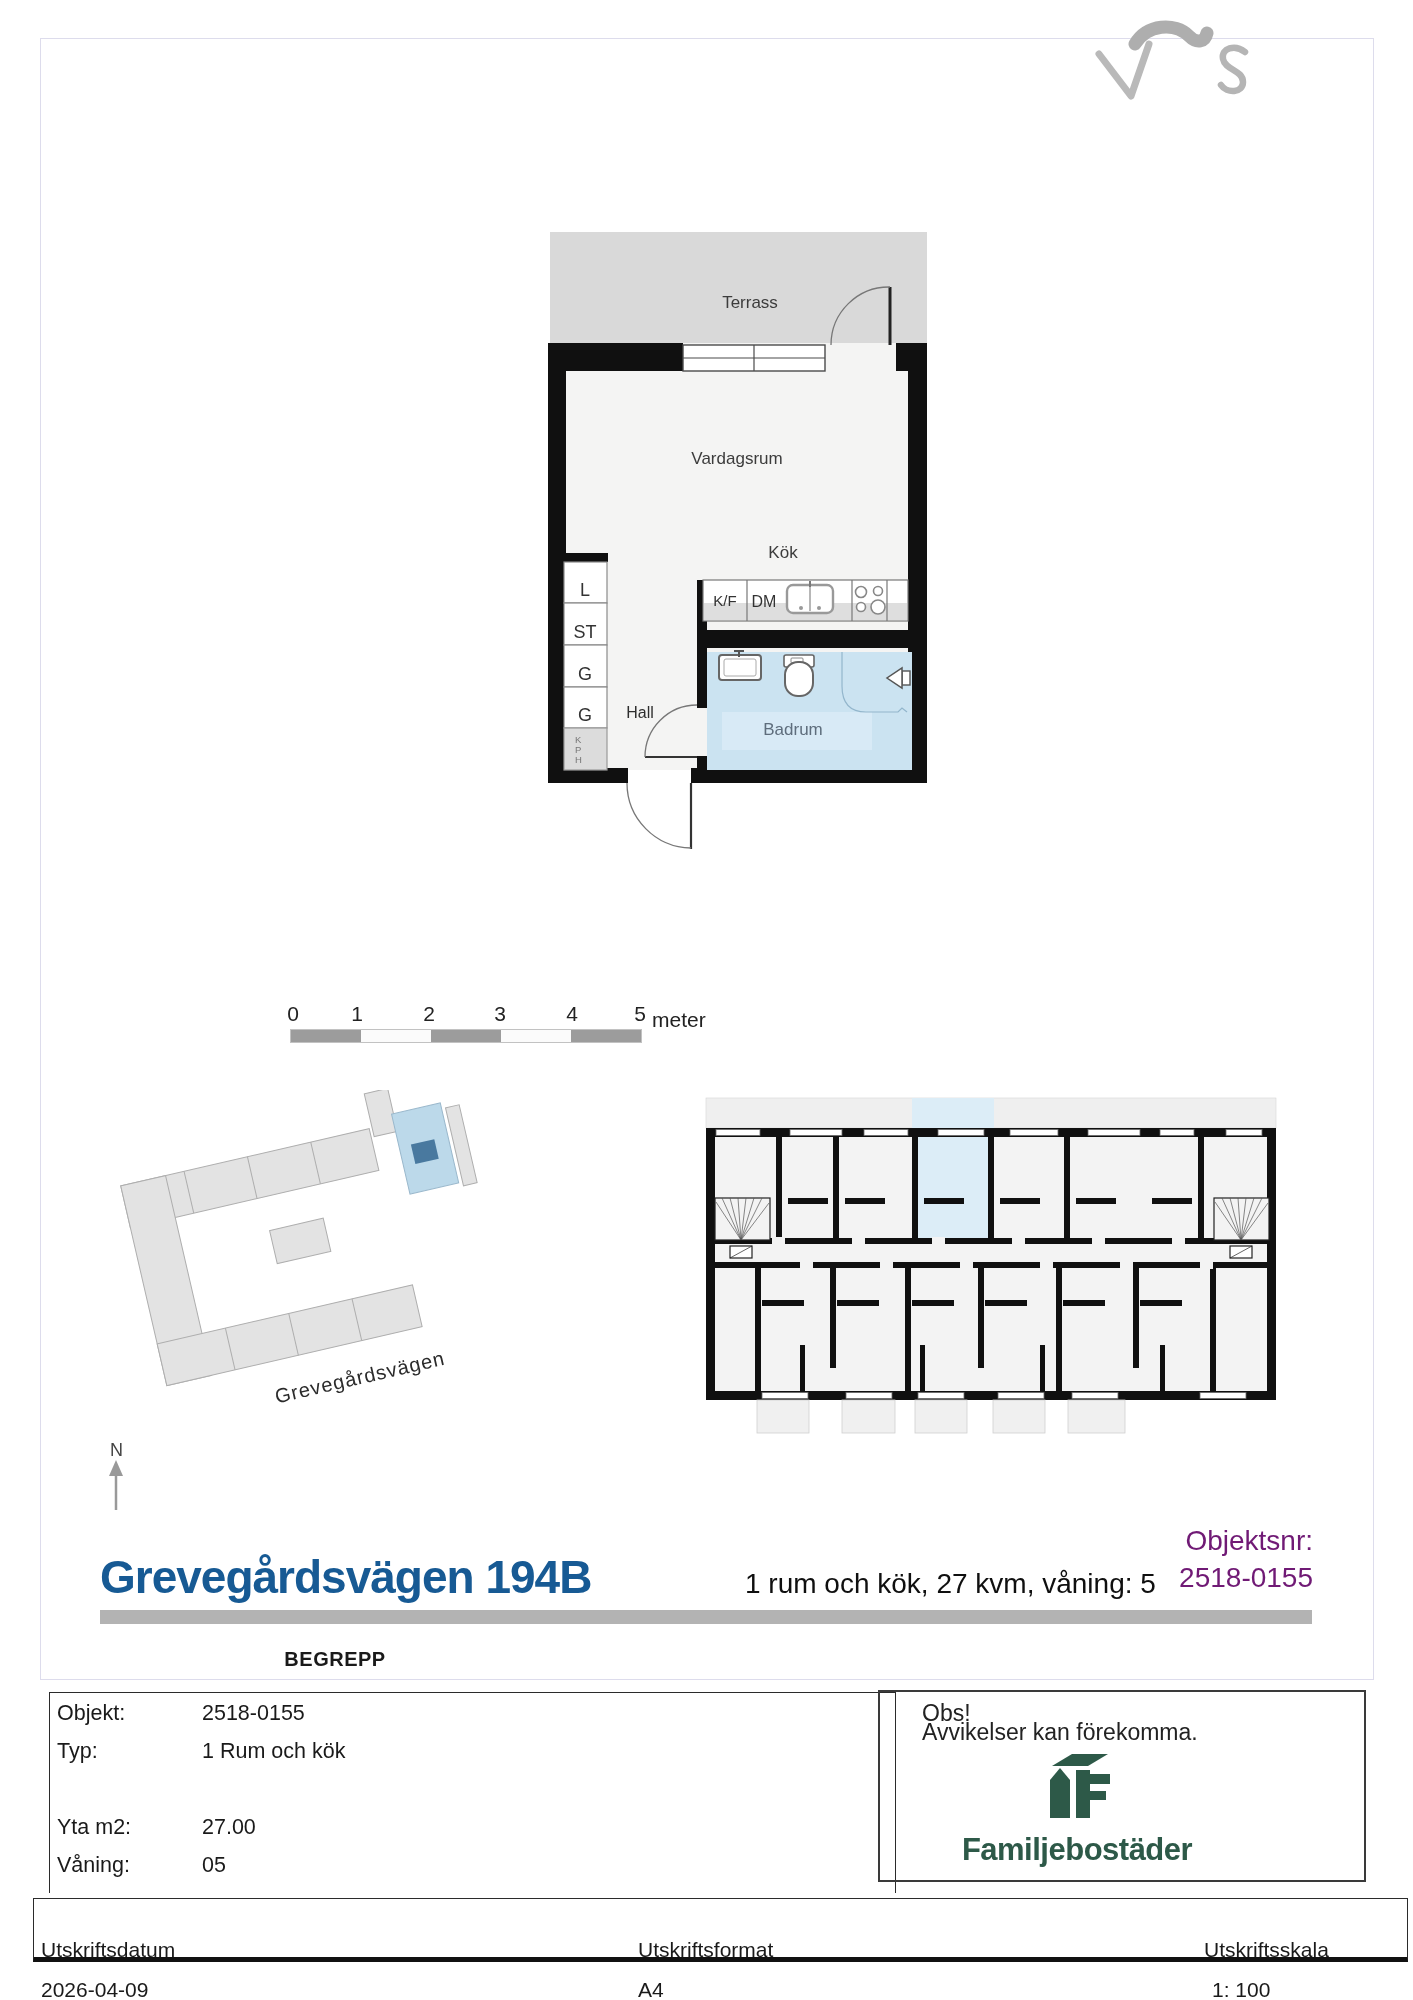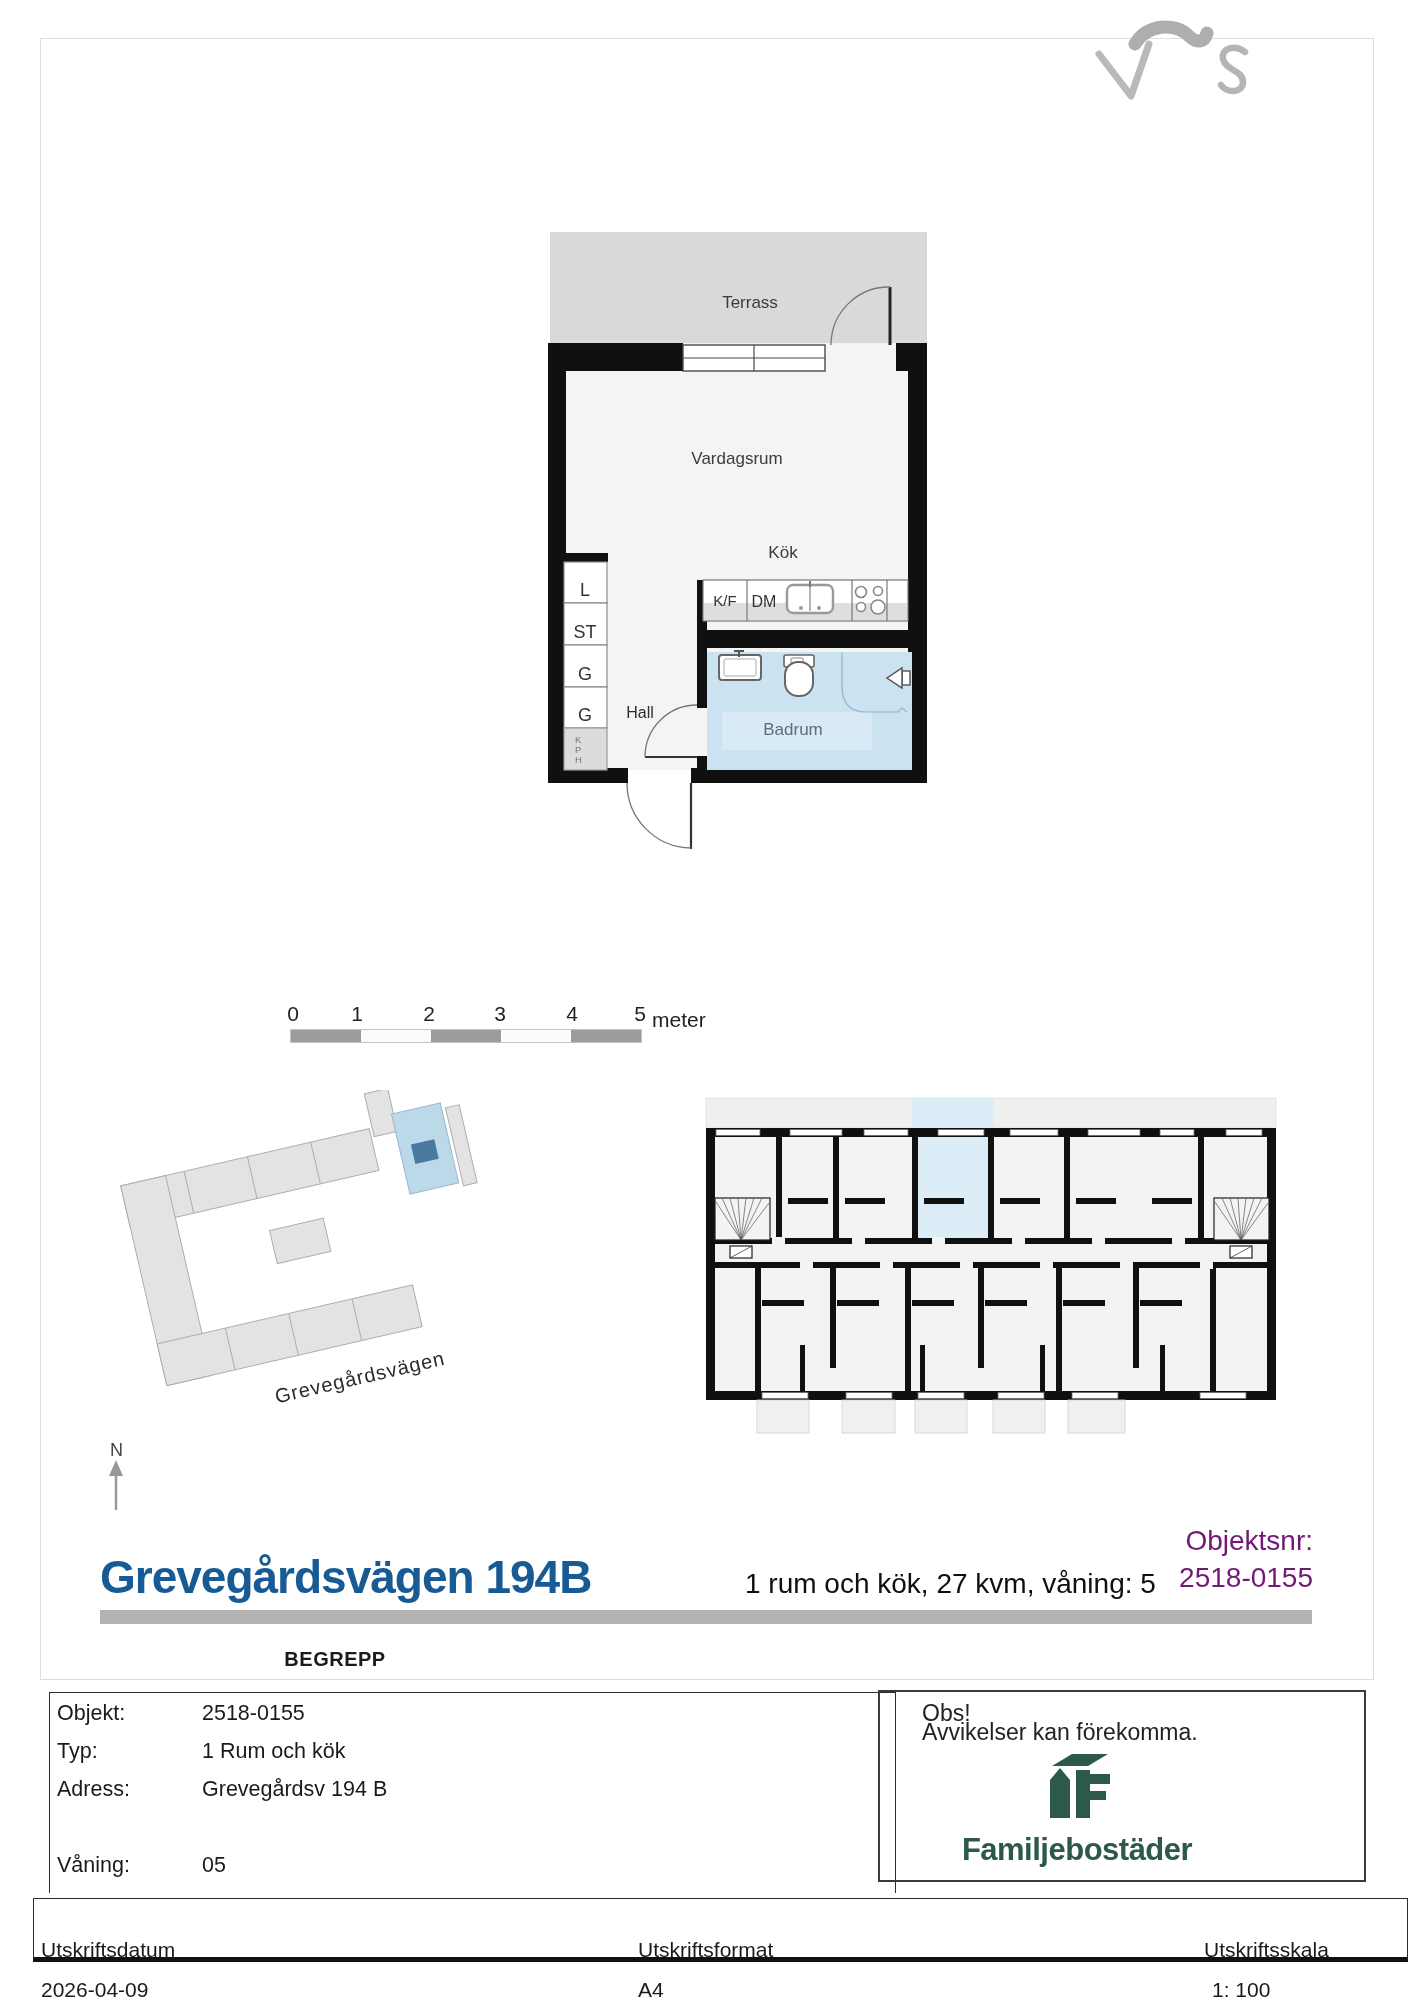--- a/index.html
+++ b/index.html
@@ -337,23 +337,23 @@
 
 <div class="abs info-box">
   <div class="info-row" style="top:0px;">
     <span class="info-label">Objekt:</span>
     <span class="info-value">2518-0155</span>
   </div>
   <div class="info-row" style="top:38px;">
     <span class="info-label">Typ:</span>
     <span class="info-value">1 Rum och kök</span>
   </div>
-  <div class="info-row" style="top:76px;">
-    <span class="info-label">Adress:</span>
-    <span class="info-value">Grevegårdsv 194 B</span>
+  <div class="info-row" style="top:114px;">
+    <span class="info-label">Yta m2:</span>
+    <span class="info-value">27.00</span>
   </div>
   <div class="info-row" style="top:152px;">
     <span class="info-label">Våning:</span>
     <span class="info-value">05</span>
   </div>
 </div>
 
 <div class="abs notice-box">
   <div class="notice-l1">Obs!</div>
   <div class="notice-l2">Avvikelser kan förekomma.</div>

